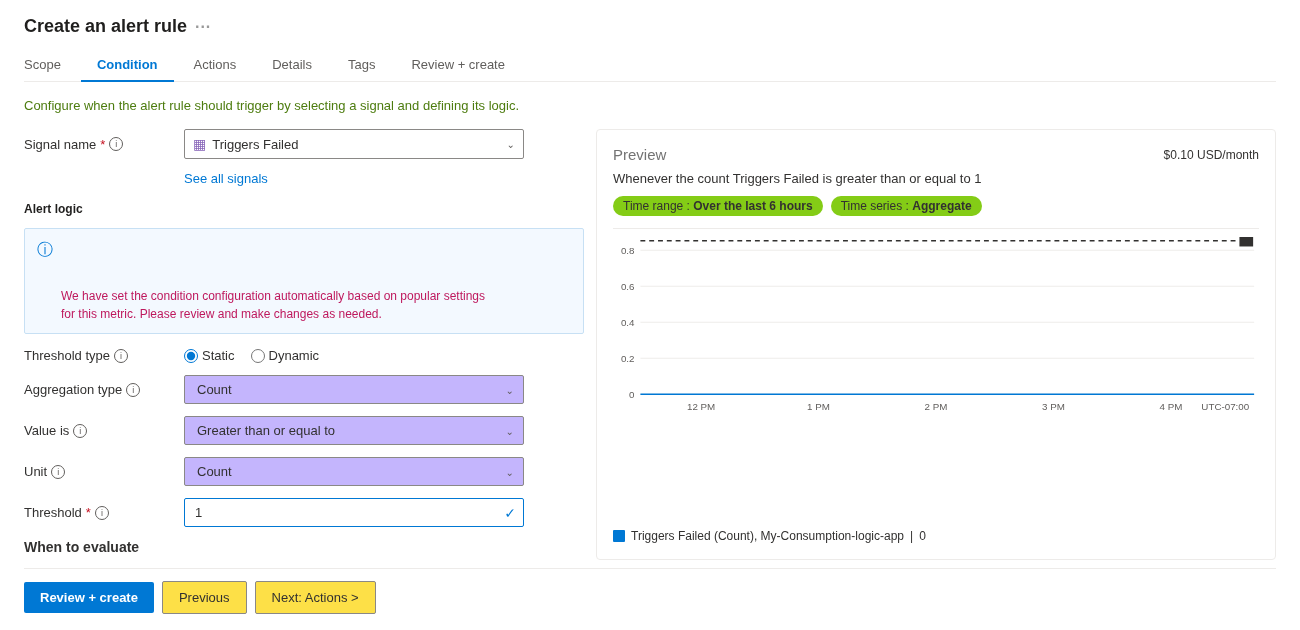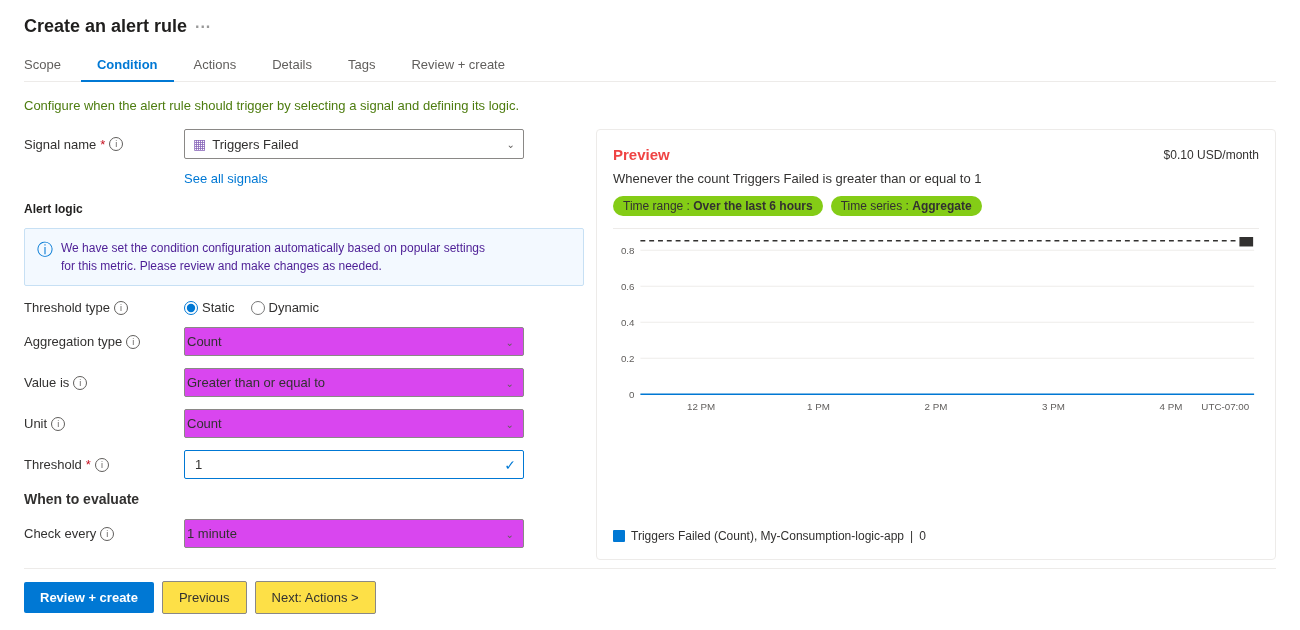--- a/index.html
+++ b/index.html
@@ -20,54 +20,54 @@
     .main-content { display: flex; gap: 12px; flex: 1; overflow: hidden; }
 
     .left-panel { width: 560px; flex-shrink: 0; overflow-y: auto; }
 
     .field-row { display: flex; align-items: center; margin-bottom: 12px; }
     .field-label { width: 160px; flex-shrink: 0; font-size: 13px; color: #323130; display: flex; align-items: center; gap: 4px; }
     .field-label .required { color: #c50f1f; }
     .info-icon { width: 14px; height: 14px; border: 1px solid #605e5c; border-radius: 50%; display: inline-flex; align-items: center; justify-content: center; font-size: 9px; color: #605e5c; cursor: pointer; flex-shrink: 0; }
 
     .select-wrapper { position: relative; flex: 1; max-width: 340px; }
-    .select-box { width: 100%; padding: 6px 30px 6px 2px; border: 1px solid #8a8886; border-radius: 2px; font-size: 13px; color: #323130; background: #d946ef; appearance: none; cursor: pointer; }
+    .select-box { width: 100%; padding: 6px 30px 6px 12px; border: 1px solid #8a8886; border-radius: 2px; font-size: 13px; color: #323130; background: #c4b5fd; appearance: none; cursor: pointer; }
     .select-arrow { position: absolute; right: 10px; top: 50%; transform: translateY(-50%); pointer-events: none; color: #605e5c; font-size: 10px; }
 
     .signal-dropdown { border: 1.5px solid #8a8886; border-radius: 2px; padding: 6px 30px 6px 8px; width: 340px; background: #fff; display: flex; align-items: center; gap: 6px; cursor: pointer; position: relative; }
     .signal-icon { color: #8764b8; font-size: 14px; }
     .signal-text { font-size: 13px; color: #323130; flex: 1; }
     .signal-chevron { position: absolute; right: 8px; color: #605e5c; font-size: 10px; }
 
     .see-all-link { color: #0078d4; font-size: 13px; text-decoration: none; margin-left: 160px; display: block; margin-bottom: 16px; cursor: pointer; }
 
     .section-title { font-size: 12px; font-weight: 600; color: #201f1e; margin-bottom: 12px; margin-top: 4px; }
 
     .info-banner { display: flex; align-items: flex-start; gap: 8px; background: #f3f9ff; border: 1px solid #c7e0f4; border-radius: 2px; padding: 10px 12px; margin-bottom: 14px; }
     .info-banner-icon { color: #0078d4; font-size: 16px; flex-shrink: 0; margin-top: 1px; }
-    .info-banner-text { font-size: 12px; color: #4c1d95; line-height: 1.5; }
+    .info-banner-text { font-size: 12px; color: #be185d; line-height: 1.5; margin-top: 48px; }
 
     .radio-group { display: flex; align-items: center; gap: 16px; }
     .radio-option { display: flex; align-items: center; gap: 4px; cursor: pointer; }
     .radio-input { accent-color: #0078d4; width: 14px; height: 14px; }
 
     .threshold-input { width: 340px; padding: 6px 30px 6px 10px; border: 1.5px solid #0078d4; border-radius: 2px; font-size: 13px; color: #323130; background: #fff; position: relative; }
     .threshold-input-wrapper { position: relative; max-width: 340px; }
     .threshold-check { position: absolute; right: 8px; top: 50%; transform: translateY(-50%); color: #0078d4; font-size: 14px; }
 
     .when-to-evaluate { font-size: 14px; font-weight: 600; margin-bottom: 12px; margin-top: 8px; }
 
     .footer { display: flex; gap: 8px; align-items: center; padding-top: 12px; border-top: 1px solid #edebe9; margin-top: 8px; }
     .btn-primary { background: #0078d4; color: #fff; border: none; padding: 8px 16px; border-radius: 2px; font-size: 13px; cursor: pointer; font-weight: 600; }
     .btn-secondary { background: #fde047; color: #323130; border: 1px solid #8a8886; padding: 8px 16px; border-radius: 2px; font-size: 13px; cursor: pointer; }
 
     
     .preview-panel { flex: 1; border: 1px solid #edebe9; border-radius: 4px; padding: 16px; display: flex; flex-direction: column; background: #fff; min-width: 0; }
     .preview-header { display: flex; justify-content: space-between; align-items: center; margin-bottom: 8px; }
-    .preview-title { font-size: 15px; font-weight: 700; color: #ef4444; text-align: center; }
+    .preview-title { font-size: 15px; font-weight: 400; color: #737373; text-align: center; }
     .preview-cost { font-size: 12px; color: #323130; }
 
     .preview-description { font-size: 13px; color: #323130; margin-bottom: 10px; }
 
     .preview-tags { display: flex; gap: 8px; margin-bottom: 12px; }
     .preview-tag { background: #84cc16; border-radius: 12px; padding: 3px 10px; font-size: 12px; color: #323130; }
     .preview-tag strong { font-weight: 700; }
 
     .chart-area { flex: 1; position: relative; border-top: 1px solid #edebe9; padding-top: 8px; }
     .chart-svg { width: 100%; height: 180px; }

